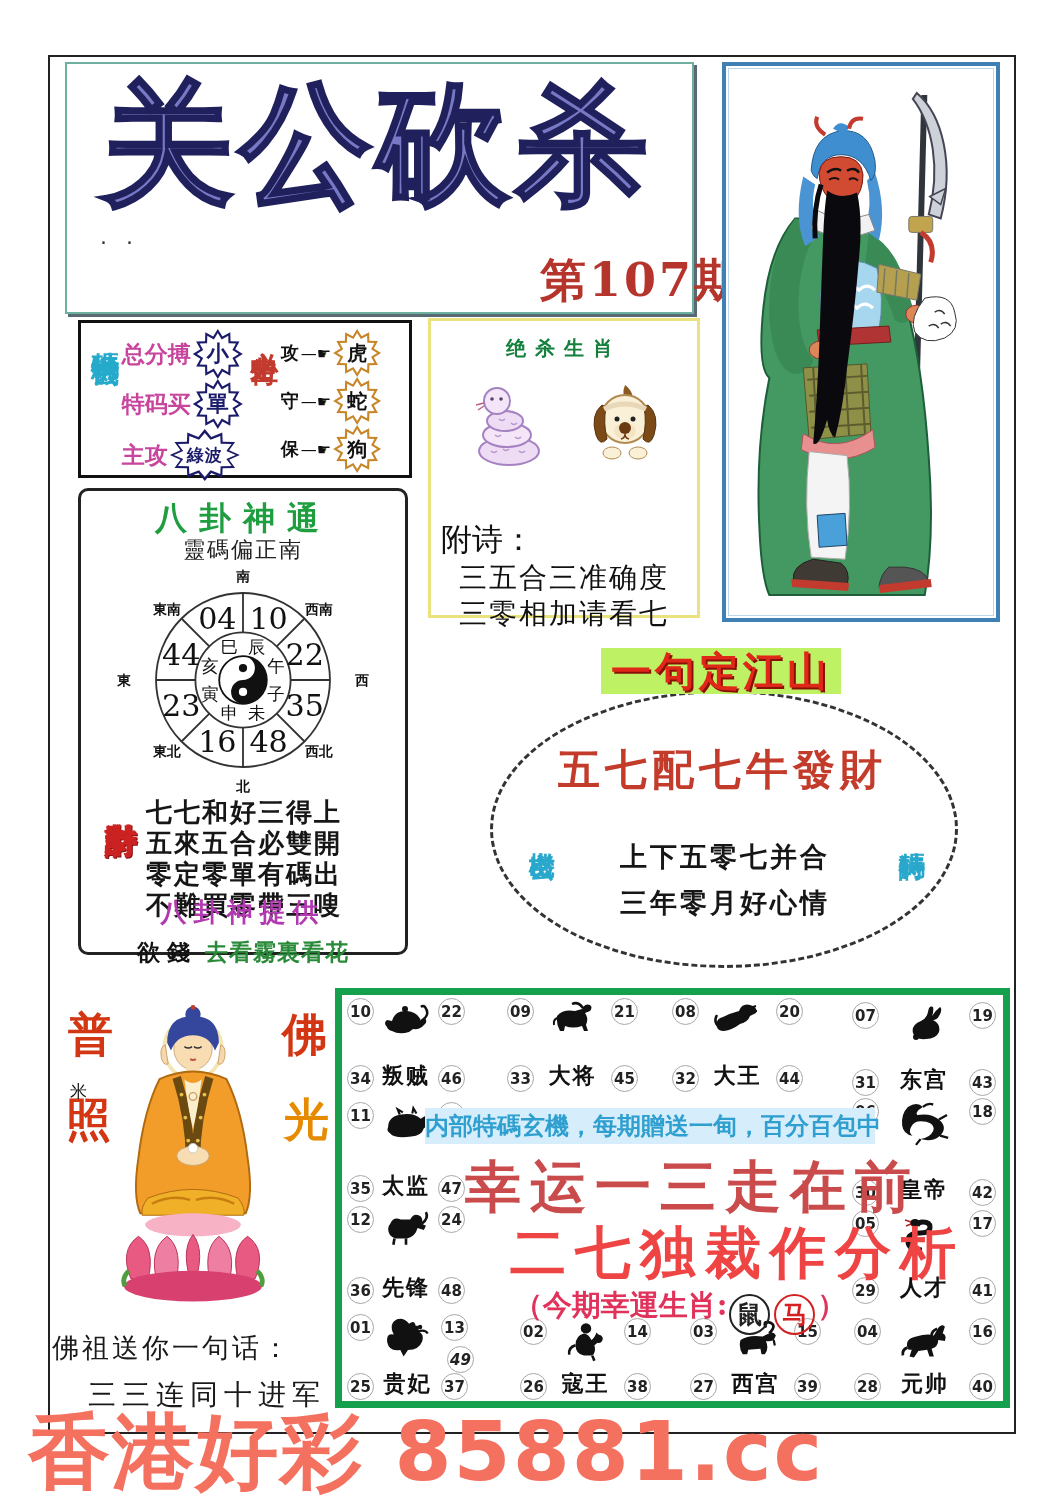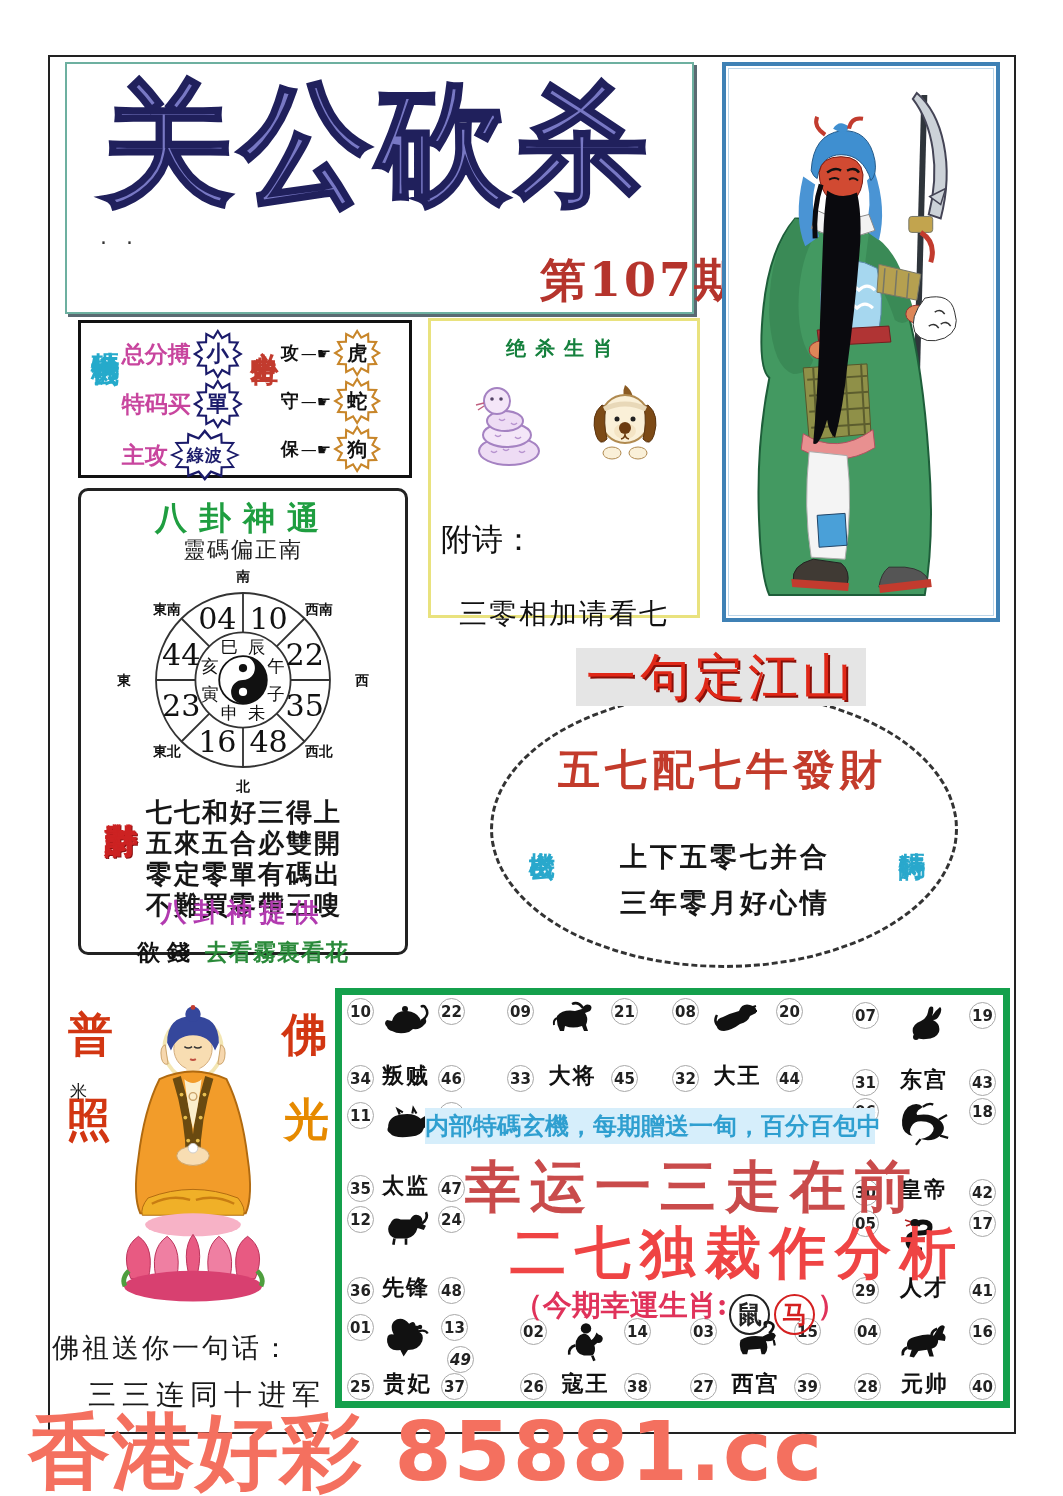--- a/index.html
+++ b/index.html
@@ -61,21 +61,21 @@
   .bg-lines div{font-family:"DejaVu Serif",serif;font-size:26px;font-weight:bold;color:#161616;
                 line-height:31px;letter-spacing:2px;white-space:nowrap;}
   .bg-provider{position:absolute;left:0;top:404px;width:100%;text-align:center;font-size:26px;font-weight:bold;
                color:#b23ab0;letter-spacing:7px;font-family:"DejaVu Serif",serif;}
   .bg-money{position:absolute;left:0;top:434px;width:100%;text-align:center;font-size:23px;font-weight:bold;margin-top:12px;}
   .bg-money .m1{color:#111;letter-spacing:7px;font-family:"DejaVu Serif",serif;}
   .bg-money .m2{color:#2a8a3a;font-family:"DejaVu Serif",serif;letter-spacing:1px;}
   
   .oval-border{left:490px;top:690px;width:462px;height:272px;border:3px dashed #333;border-radius:50%;}
   .oval-title{left:490px;top:644px;width:462px;text-align:center;z-index:2;}
-  .oval-title span{background:#e5e5e5;padding:0 10px;font-size:50px;font-weight:400;color:#e02818;
+  .oval-title span{background:#bef264;padding:0 10px;font-size:40px;font-weight:700;color:#e02818;
                    text-shadow:2px 2px 0 #8a0f08;letter-spacing:4px;}
   .oval-main{left:500px;top:742px;width:445px;text-align:center;font-family:"DejaVu Serif",serif;
              font-size:42px;font-weight:bold;color:#c33b2b;letter-spacing:5px;white-space:nowrap;}
   .ov-vert{writing-mode:vertical-rl;font-size:26px;font-weight:900;color:#29a8cc;line-height:1.1;}
   .ov-left{left:528px;top:832px;}
   .ov-right{left:898px;top:832px;}
   .ov-lines{left:570px;top:834px;width:310px;text-align:center;}
   .ov-lines div{font-family:"DejaVu Serif",serif;font-size:27px;font-weight:bold;color:#161616;
                 line-height:46px;letter-spacing:3px;white-space:nowrap;}
   
@@ -267,20 +267,21 @@
         <circle cx="37" cy="40" r="2.5" fill="#222"></circle>
           <circle cx="53" cy="40" r="2.5" fill="#222"></circle>
         <ellipse cx="45" cy="52" rx="11" ry="8" fill="#f4e4c4"></ellipse>
         <circle cx="45" cy="49" r="6" fill="#6a3a10"></circle>
         <path d="M45,55 q0,4 -4,5 M45,55 q0,4 4,5" stroke="#6a3a10" stroke-width="1.5" fill="none"></path>
         <ellipse cx="32" cy="74" rx="9" ry="6" fill="#faf0d8" stroke="#b08a50"></ellipse>
         <ellipse cx="58" cy="74" rx="9" ry="6" fill="#faf0d8" stroke="#b08a50"></ellipse>
       </svg>
     </div>
     <div class="k-poem-label">附诗：</div>
+    <div class="k-line" style="top:238px">三五合三准确度</div>
     <div class="k-line" style="top:274px">三零相加请看七</div>
   </div>
 
   <div class="abs bagua-box">
     <div class="bg-title">八卦神通</div>
     <div class="bg-sub">靈碼偏正南</div>
     <svg class="bg-svg" width="320" height="238" viewBox="0 0 320 260">
       <circle cx="160" cy="130" r="95" fill="#fff" stroke="#333" stroke-width="2"></circle>
       <circle cx="160" cy="130" r="52" fill="#fff" stroke="#333" stroke-width="2"></circle>
       <path d="M160,78 L160,35 M196.8,93.2 L227.2,62.8 M212,130 L255,130 M196.8,166.8 L227.2,197.2 M160,182 L160,225 M123.2,166.8 L92.8,197.2 M108,130 L65,130 M123.2,93.2 L92.8,62.8" stroke="#333" stroke-width="2"></path>

